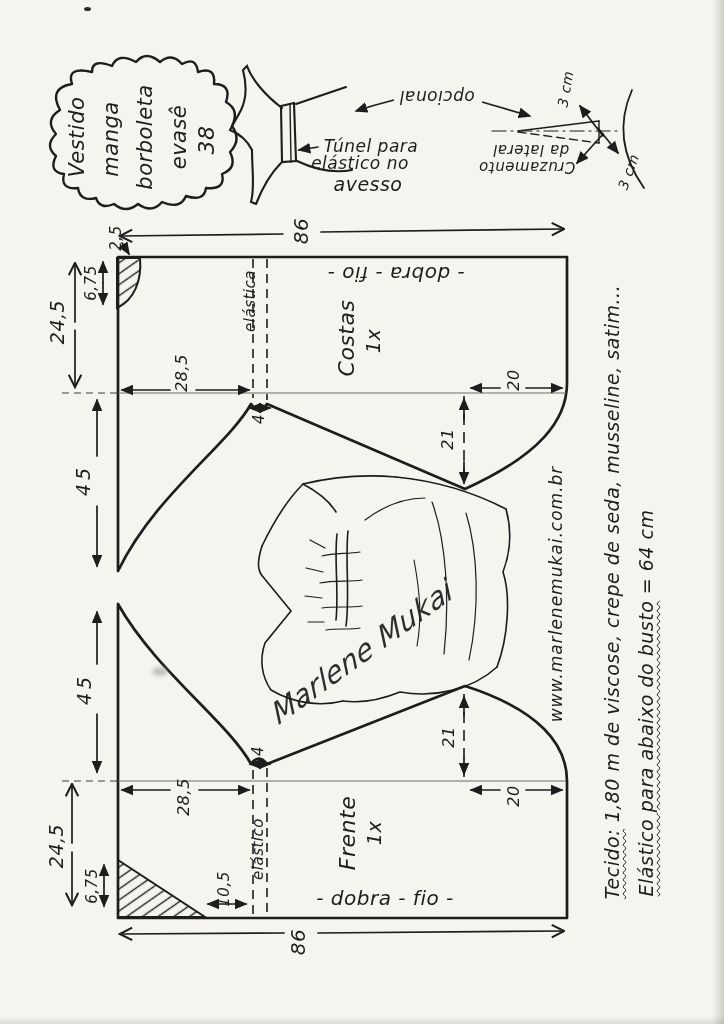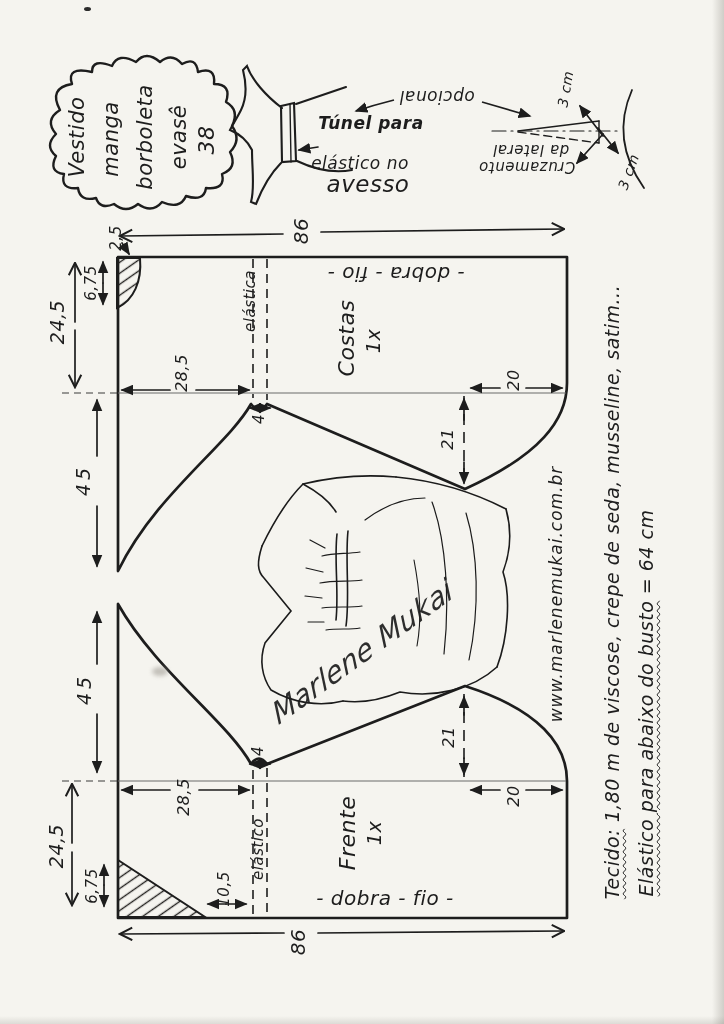--- a/index.html
+++ b/index.html
@@ -159,23 +159,23 @@
       <path d="M414,560 C420,592 422,618 417,646" stroke-width="1.1"></path>
     </g>
   </svg>
 
   <div class="lbl r90" style="left:77px;top:137px;font-size:21px;">Vestido</div>
   <div class="lbl r90" style="left:111px;top:139px;font-size:21px;">manga</div>
   <div class="lbl r90" style="left:145px;top:137px;font-size:21px;">borboleta</div>
   <div class="lbl r90" style="left:179px;top:137px;font-size:21px;">evasê</div>
   <div class="lbl r90" style="left:207px;top:140px;font-size:22px;">38</div>
 
-  <div class="lbl" style="left:371px;top:123px;font-size:17px;font-weight:bold;">Túnel para</div>
+  <div class="lbl" style="left:371px;top:146px;font-size:17px;">Túnel para</div>
   <div class="lbl" style="left:360px;top:163px;font-size:17px;">elástico no</div>
-  <div class="lbl" style="left:368px;top:184px;font-size:23px;font-style:italic;">avesso</div>
+  <div class="lbl" style="left:368px;top:184px;font-size:19px;font-style:italic;">avesso</div>
 
   <div class="lbl r180" style="left:437px;top:97px;font-size:17px;">opcional</div>
   <div class="lbl r180" style="left:527px;top:167px;font-size:15px;">Cruzamento</div>
   <div class="lbl r180" style="left:531px;top:150px;font-size:15px;">da lateral</div>
   <div class="lbl" style="left:566px;top:89px;font-size:14px;transform:translate(-50%,-50%) rotate(-80deg);">3 cm</div>
   <div class="lbl" style="left:629px;top:172px;font-size:14px;transform:translate(-50%,-50%) rotate(-70deg);">3 cm</div>
 
   <div class="lbl r90" style="left:302px;top:231px;font-size:20px;">86</div>
   <div class="lbl r90" style="left:116px;top:238px;font-size:15px;">2,5</div>
   <div class="lbl r90" style="left:91px;top:283px;font-size:15px;">6,75</div>

